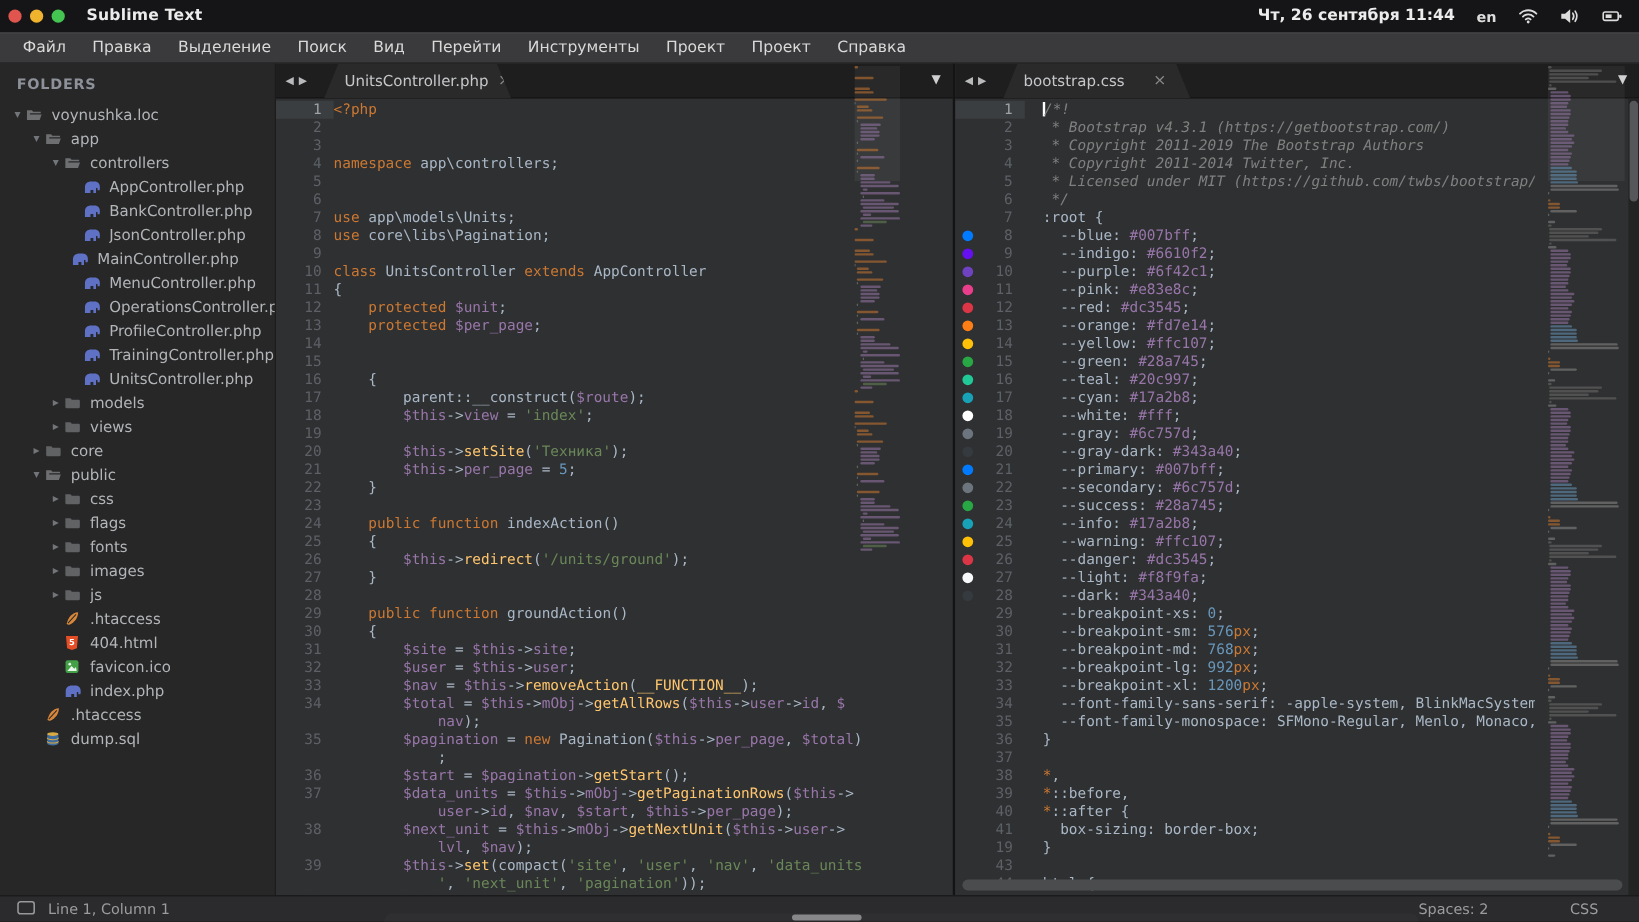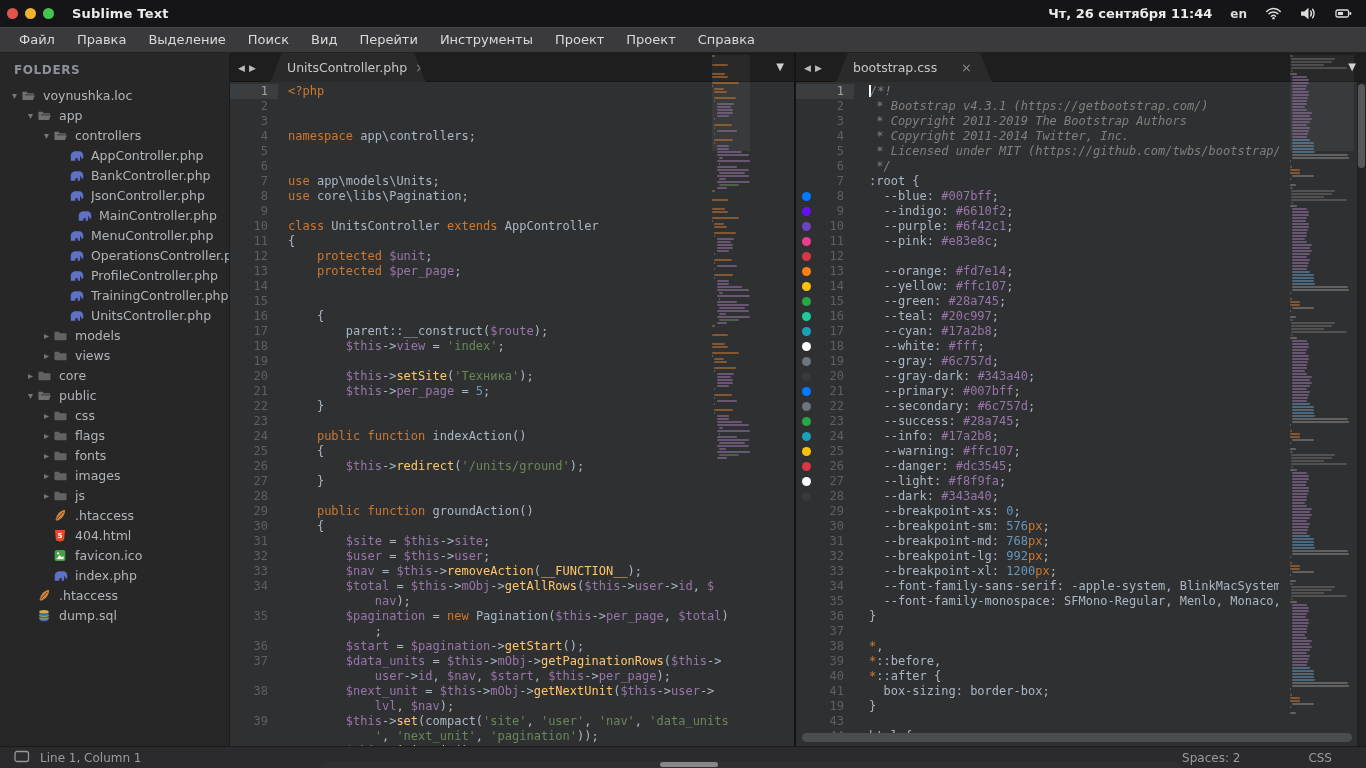--- a/index.html
+++ b/index.html
@@ -58,21 +58,21 @@
   
   .editor { position:absolute; left:0; top:29px; right:0; bottom:0; overflow:hidden; padding-top:2px; }
   .crow { display:flex; height:15px; line-height:15px; font-family:"DejaVu Sans Mono", monospace;
           font-size:12px; white-space:pre; }
   .gut { flex:none; position:relative; color:#5d6066; text-align:right; }
   .group-left  .gut { width:48px; padding-right:10px; }
   .group-right .gut { width:58px; padding-right:10px; }
   .gut.cur { background:#3b3e40; color:#9fa2a6; }
   .dot { position:absolute; left:6px; top:3px; width:9px; height:9px; border-radius:50%; }
   .code { flex:none; overflow:hidden; }
-  .group-left  .code { padding-left:10px; width:455px; }
+  .group-left  .code { width:455px; }
   .group-right .code { padding-left:15px; width:425px; }
 
   .tok-d{color:#a9b7c6} .tok-k{color:#cc7832} .tok-v{color:#9876aa}
   .tok-s{color:#6a8759} .tok-f{color:#ffc66d} .tok-n{color:#6897bb}
   .tok-c{color:#808080; font-style:italic}
   .caret { display:inline-block; width:2px; height:12px; background:#ffffff;
            vertical-align:-2px; margin-right:-1px; }
 
   
   .minimap { position:absolute; top:2px; overflow:hidden; }
@@ -202,21 +202,21 @@
         </div>
         <div class="s-item" style="padding-left: 56px;">
           <span class="s-arrow"></span>
           <span class="s-icon">
             <svg viewBox="0 0 18 14" width="16" height="13">
               <path fill="#5f71c5" d="M2 13 V7.5 C2 4.2 4.4 2.2 7.8 2.2 h3.2 c3.3 0 5 2.4 5 4.9 v2.3 c0 1.5 -2.3 1.5 -2.3 0 V8.2 h-1.3 v4.8 h-2.5 v-2.9 H7.2 v2.9 z"></path>
             </svg>
           </span>
           <span class="s-label">JsonController.php</span>
         </div>
-        <div class="s-item" style="padding-left: 64px;">
+        <div class="s-item" style="padding-left: 46px;">
           <span class="s-arrow"></span>
           <span class="s-icon">
             <svg viewBox="0 0 18 14" width="16" height="13">
               <path fill="#5f71c5" d="M2 13 V7.5 C2 4.2 4.4 2.2 7.8 2.2 h3.2 c3.3 0 5 2.4 5 4.9 v2.3 c0 1.5 -2.3 1.5 -2.3 0 V8.2 h-1.3 v4.8 h-2.5 v-2.9 H7.2 v2.9 z"></path>
             </svg>
           </span>
           <span class="s-label">MainController.php</span>
         </div>
         <div class="s-item" style="padding-left: 56px;">
           <span class="s-arrow"></span>
@@ -626,21 +626,21 @@
         <div class="crow"><div class="gut">2</div><div class="code"><span class="tok-c"> * Bootstrap v4.3.1 (https://getbootstrap.com/)</span></div></div>
         <div class="crow"><div class="gut">3</div><div class="code"><span class="tok-c"> * Copyright 2011-2019 The Bootstrap Authors</span></div></div>
         <div class="crow"><div class="gut">4</div><div class="code"><span class="tok-c"> * Copyright 2011-2014 Twitter, Inc.</span></div></div>
         <div class="crow"><div class="gut">5</div><div class="code"><span class="tok-c"> * Licensed under MIT (https://github.com/twbs/bootstrap/blo</span></div></div>
         <div class="crow"><div class="gut">6</div><div class="code"><span class="tok-c"> */</span></div></div>
         <div class="crow"><div class="gut">7</div><div class="code"><span class="tok-d">:root {</span></div></div>
         <div class="crow"><div class="gut">8<span class="dot" style="background: rgb(0, 123, 255);"></span></div><div class="code"><span class="tok-d">  --blue: </span><span class="tok-v">#007bff</span><span class="tok-d">;</span></div></div>
         <div class="crow"><div class="gut">9<span class="dot" style="background: rgb(102, 16, 242);"></span></div><div class="code"><span class="tok-d">  --indigo: </span><span class="tok-v">#6610f2</span><span class="tok-d">;</span></div></div>
         <div class="crow"><div class="gut">10<span class="dot" style="background: rgb(111, 66, 193);"></span></div><div class="code"><span class="tok-d">  --purple: </span><span class="tok-v">#6f42c1</span><span class="tok-d">;</span></div></div>
         <div class="crow"><div class="gut">11<span class="dot" style="background: rgb(232, 62, 140);"></span></div><div class="code"><span class="tok-d">  --pink: </span><span class="tok-v">#e83e8c</span><span class="tok-d">;</span></div></div>
-        <div class="crow"><div class="gut">12<span class="dot" style="background: rgb(220, 53, 69);"></span></div></div>
+        <div class="crow"><div class="gut">12<span class="dot" style="background: rgb(220, 53, 69);"></span></div><div class="code"><span class="tok-d">  --red: </span><span class="tok-v">#dc3545</span><span class="tok-d">;</span></div></div>
         <div class="crow"><div class="gut">13<span class="dot" style="background: rgb(253, 126, 20);"></span></div><div class="code"><span class="tok-d">  --orange: </span><span class="tok-v">#fd7e14</span><span class="tok-d">;</span></div></div>
         <div class="crow"><div class="gut">14<span class="dot" style="background: rgb(255, 193, 7);"></span></div><div class="code"><span class="tok-d">  --yellow: </span><span class="tok-v">#ffc107</span><span class="tok-d">;</span></div></div>
         <div class="crow"><div class="gut">15<span class="dot" style="background: rgb(40, 167, 69);"></span></div><div class="code"><span class="tok-d">  --green: </span><span class="tok-v">#28a745</span><span class="tok-d">;</span></div></div>
         <div class="crow"><div class="gut">16<span class="dot" style="background: rgb(32, 201, 151);"></span></div><div class="code"><span class="tok-d">  --teal: </span><span class="tok-v">#20c997</span><span class="tok-d">;</span></div></div>
         <div class="crow"><div class="gut">17<span class="dot" style="background: rgb(23, 162, 184);"></span></div><div class="code"><span class="tok-d">  --cyan: </span><span class="tok-v">#17a2b8</span><span class="tok-d">;</span></div></div>
         <div class="crow"><div class="gut">18<span class="dot" style="background: rgb(255, 255, 255);"></span></div><div class="code"><span class="tok-d">  --white: </span><span class="tok-v">#fff</span><span class="tok-d">;</span></div></div>
         <div class="crow"><div class="gut">19<span class="dot" style="background: rgb(108, 117, 125);"></span></div><div class="code"><span class="tok-d">  --gray: </span><span class="tok-v">#6c757d</span><span class="tok-d">;</span></div></div>
         <div class="crow"><div class="gut">20<span class="dot" style="background: rgb(52, 58, 64);"></span></div><div class="code"><span class="tok-d">  --gray-dark: </span><span class="tok-v">#343a40</span><span class="tok-d">;</span></div></div>
         <div class="crow"><div class="gut">21<span class="dot" style="background: rgb(0, 123, 255);"></span></div><div class="code"><span class="tok-d">  --primary: </span><span class="tok-v">#007bff</span><span class="tok-d">;</span></div></div>
         <div class="crow"><div class="gut">22<span class="dot" style="background: rgb(108, 117, 125);"></span></div><div class="code"><span class="tok-d">  --secondary: </span><span class="tok-v">#6c757d</span><span class="tok-d">;</span></div></div>

